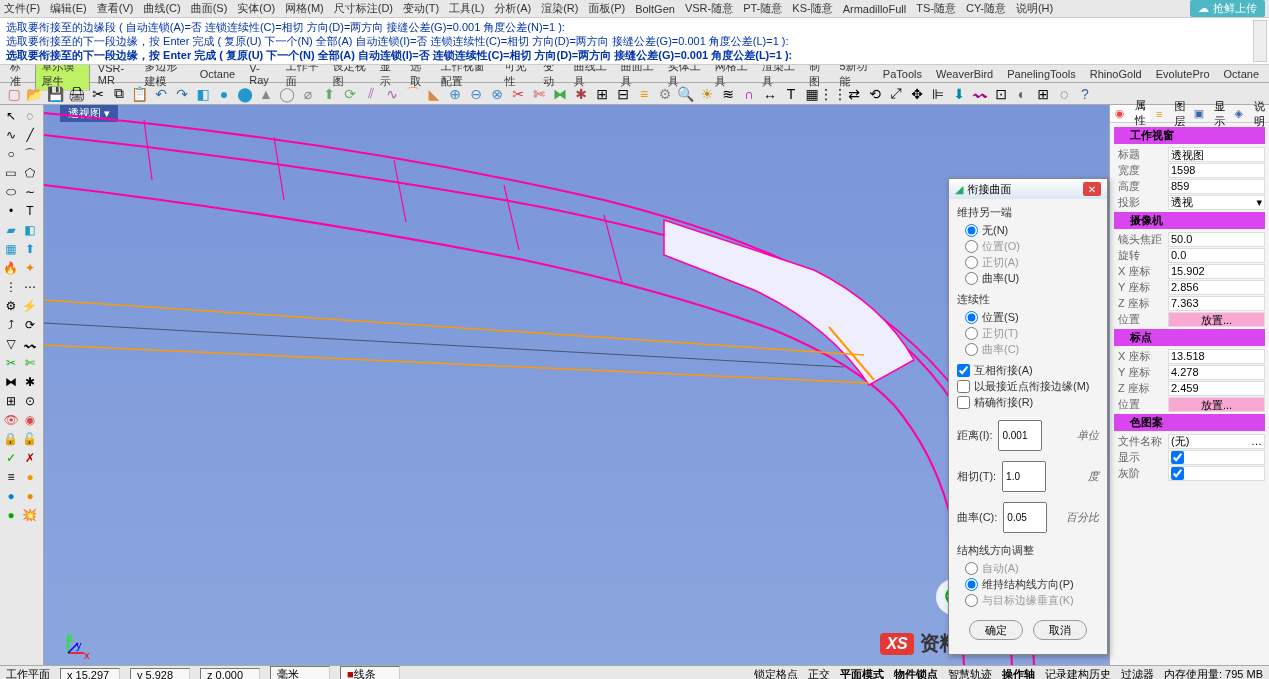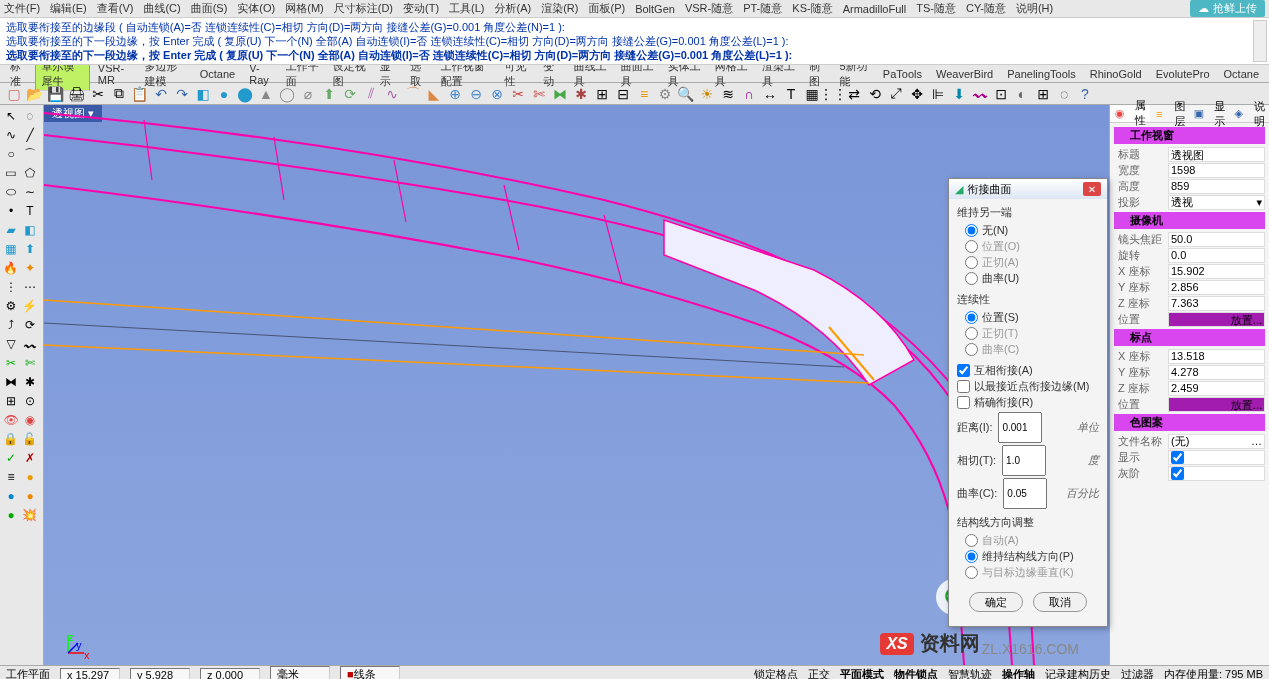--- a/index.html
+++ b/index.html
@@ -11,21 +11,21 @@
 .cmdlines .scroll { position: absolute; right: 2px; top: 2px; bottom: 2px; width: 14px; background: #eee; border: 1px solid #ccc; }
 .tabbar { background: #e8e8e8; height: 18px; display: flex; align-items: center; padding: 0 4px; gap: 2px; border-bottom: 1px solid #aaa; }
 .tabbar span { padding: 1px 6px; cursor: pointer; color: #333; }
 .tabbar span.active { background: #bef264; border: 1px solid #999; border-bottom-color: #d0d0d0; }
 .toolbar { background: #e8e8e8; height: 22px; display: flex; align-items: center; padding: 0 4px; gap: 1px; border-bottom: 1px solid #aaa; }
 .toolbar .tbtn { width: 20px; height: 20px; display: inline-flex; align-items: center; justify-content: center; border: 1px solid transparent; font-size: 14px; }
 .workarea { display: flex; height: 560px; }
 .lefttools { width: 44px; background: #e8e8e8; display: flex; flex-wrap: wrap; align-content: flex-start; padding: 2px; gap: 1px; border-right: 1px solid #aaa; }
 .lefttools .lbtn { width: 18px; height: 18px; display: flex; align-items: center; justify-content: center; font-size: 12px; }
 .viewport { flex: 1; position: relative; background: linear-gradient(180deg, #7a96d8 0%, #8ba5de 100%); overflow: hidden; }
-.viewport .viewtab { position: absolute; top: 0; left: 0; background: #3a5aa8; color: #fff; padding: 1px 8px; font-size: 11px; }
+.viewport .viewtab { position: absolute; top: 0; left: 16px; background: #3a5aa8; color: #fff; padding: 1px 8px; font-size: 11px; }
 .viewport svg { position: absolute; top: 0; left: 0; }
 .viewport .axes { position: absolute; left: 18px; bottom: 12px; font-size: 10px; }
 .viewport .axes .z { color: #0f0; position: absolute; left: 6px; top: -22px; }
 .viewport .axes .y { color: #00f; position: absolute; left: 14px; top: -14px; }
 .viewport .axes .x { color: #f00; position: absolute; left: 22px; top: -4px; }
 .viewport .watermark1 { position: absolute; right: 30px; bottom: 50px; display: flex; align-items: center; gap: 8px; color: #fff; font-size: 28px; font-weight: bold; opacity: 0.85; }
 .viewport .watermark1 .wechat { width: 36px; height: 36px; background: #fff; border-radius: 18px; display: flex; align-items: center; justify-content: center; color: #0a0; font-size: 22px; }
 .viewport .watermark2 { position: absolute; right: 30px; bottom: 8px; display: flex; align-items: center; gap: 6px; }
 .viewport .watermark2 .xs { background: #e53935; color: #fff; font-weight: bold; font-style: italic; padding: 2px 6px; border-radius: 4px; font-size: 16px; }
 .viewport .watermark2 .txt { color: #333; font-size: 20px; font-weight: bold; }
@@ -33,35 +33,35 @@
 .viewport .redlogo { position:absolute; right:4px; top:310px; width:22px; height:32px; background:#e53935; border-radius:3px; display:flex; align-items:center; justify-content:center; color:#fff; font-size:10px;}
 .dialog { position: absolute; left: 948px; top: 178px; width: 160px; background: #f4f4f4; border: 1px solid #888; box-shadow: 2px 2px 6px rgba(0,0,0,0.3); }
 .dialog .title { background: linear-gradient(#fff, #dce6f3); height: 20px; display: flex; align-items: center; padding: 0 6px; font-size: 11px; gap: 4px; }
 .dialog .title .ico { color: #2a6; }
 .dialog .title .close { margin-left: auto; background: #d44; color: #fff; width: 18px; height: 14px; display: flex; align-items: center; justify-content: center; border-radius: 2px; cursor: pointer; font-size: 10px; }
 .dialog .body { padding: 6px 8px; font-size: 11px; color: #333; }
 .dialog .grp { margin-bottom: 6px; }
 .dialog .grp-title { margin-bottom: 3px; }
 .dialog label { display: flex; align-items: center; gap: 4px; margin: 1px 0; padding-left: 8px; }
 .dialog .disabled-opt { color: #999; }
-.dialog .row { display: flex; align-items: center; gap: 6px; margin: 2px 0; }
+.dialog .row { display: flex; align-items: center; gap: 6px; margin: 10px 0; }
 .dialog .row input[type=text] { width: 44px; height: 31px; font-size: 10px; padding: 0 2px; }
 .dialog .row .unit { color: #666; margin-left: auto; font-style: italic; }
 .dialog .btns { display: flex; justify-content: center; gap: 10px; padding: 6px 0 8px; }
 .dialog .btns button { width: 54px; height: 20px; background: #f0f0f0; border: 1px solid #999; border-radius: 10px; cursor: pointer; }
 .rightpanel { width: 160px; background: #f4f4f4; border-left: 1px solid #aaa; font-size: 11px; }
 .rightpanel .tabs { display: flex; border-bottom: 1px solid #ccc; height: 18px; }
 .rightpanel .tabs span { flex: 1; text-align: center; padding: 1px 0; cursor: pointer; display:flex; align-items:center; justify-content:center; gap:2px;}
 .rightpanel .tabs span.active { background: #fff; border-bottom: 1px solid #fff; }
 .rightpanel .sect { padding: 2px 4px; }
 .rightpanel .sect-title { background: #d946ef; padding: 1px 16px; margin: 2px 0; font-weight: bold; }
 .rightpanel .prow { display: flex; align-items: center; height: 16px; }
 .rightpanel .prow .k { width: 54px; color: #666; padding-left: 4px; }
 .rightpanel .prow .v { flex: 1; background: #fff; border: 1px solid #ddd; padding: 0 2px; height: 15px; }
-.rightpanel .prow .v.btn { background: #a21caf; text-align: right; cursor: pointer; }
+.rightpanel .prow .v.btn { background: #f9a8d4; text-align: center; cursor: pointer; }
 .rightpanel .prow .v.dd { display:flex; justify-content:space-between; align-items:center;}
 .statusbar { height: 18px; background: #e8e8e8; border-top: 1px solid #aaa; display: flex; align-items: center; padding: 0 6px; gap: 10px; font-size: 10px; }
 .statusbar .cell { padding: 0 6px; border: 1px inset #ccc; background: #f8f8f8; min-width:60px;}
 .statusbar .b { font-weight: bold; }
 .statusbar .dot { color: #b00; }
 </style>
 </head>
 <body>
 
 <div class="menubar">

